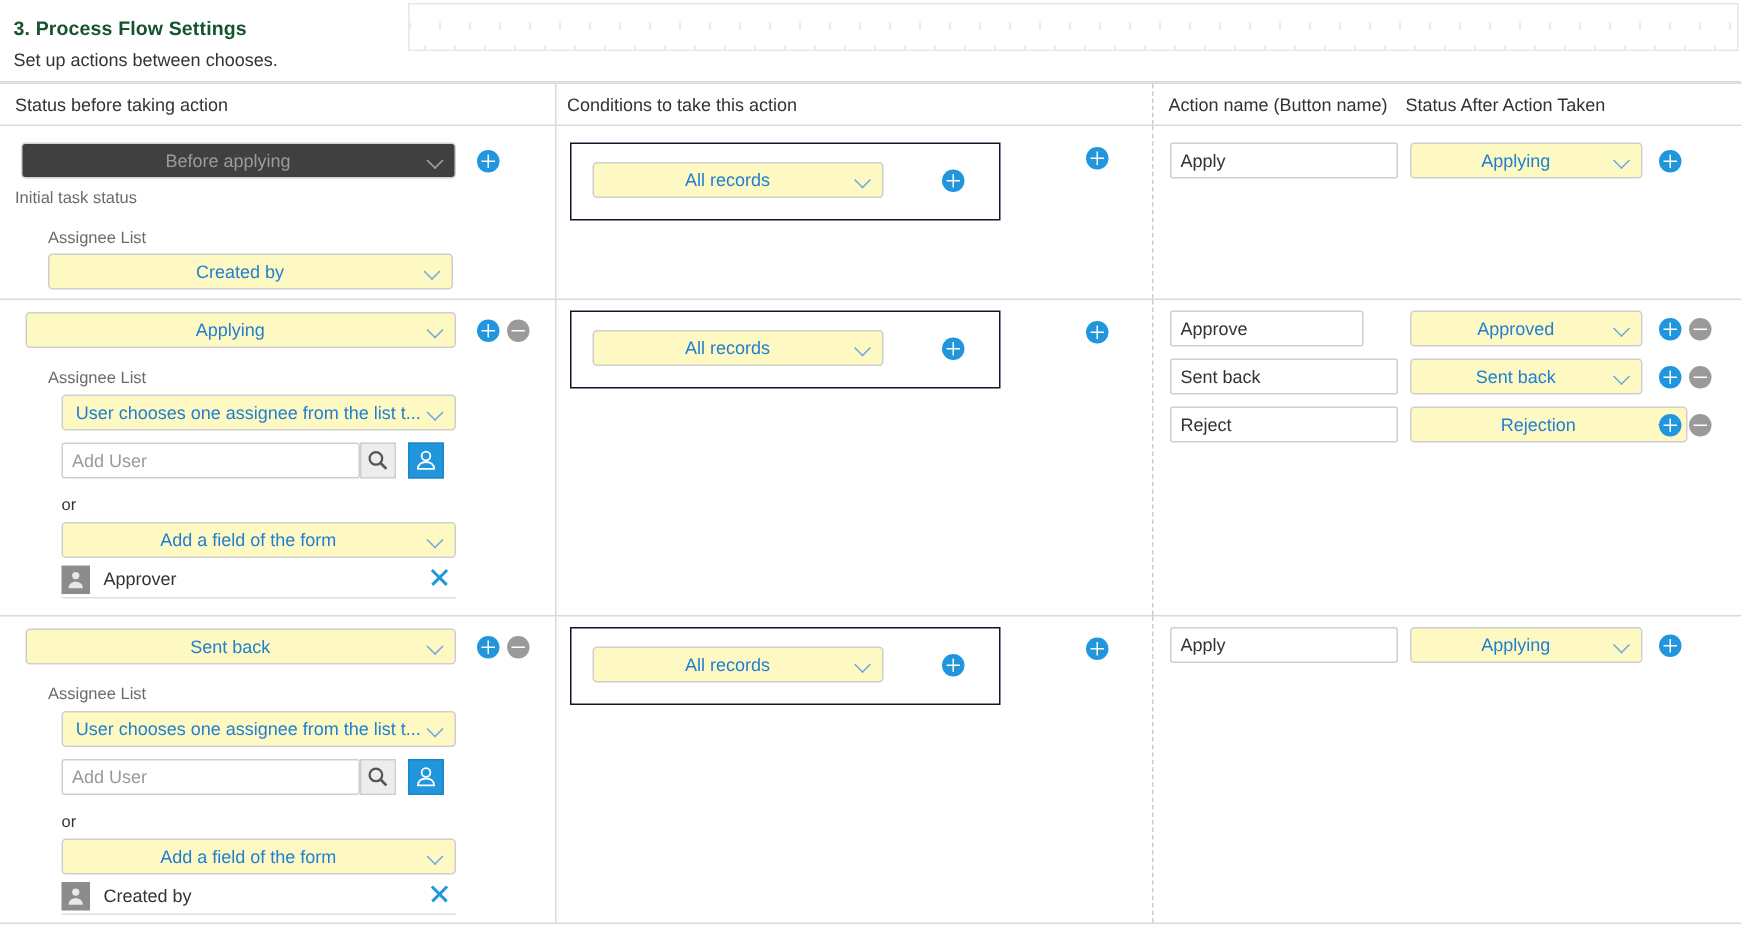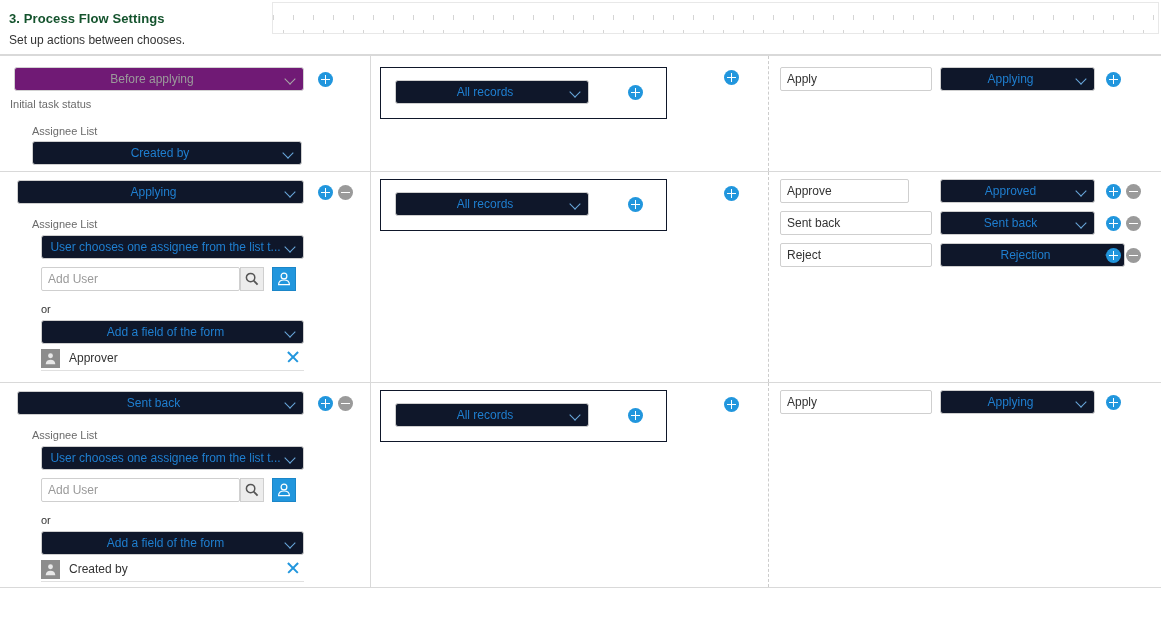--- a/index.html
+++ b/index.html
@@ -110,33 +110,33 @@
   .cell-cond   { position: absolute; left: 370px; top: 0; width: 398px; height: 100%; }
   .cell-act    { position: absolute; left: 768px; top: 0; right: 0; height: 100%; }
 
   
   .sel {
     position: relative;
     box-sizing: border-box;
     height: 24px;
     border: 1px solid #cfcfcf;
     border-radius: 3px;
-    background: #0f172a;
+    background: #fef9c3;
     color: #1f7fd0;
     font-size: 12px;
     line-height: 22px;
     text-align: center;
     padding: 0 22px 0 8px;
     overflow: hidden;
     white-space: nowrap;
     text-overflow: ellipsis;
     cursor: pointer;
   }
   .sel.disabled {
-    background: #701a75;
+    background: #404040;
     border-color: #d2d2d2;
     color: #9b9b9b;
   }
   .sel .chev {
     position: absolute;
     right: 7px;
     top: 0;
     width: 11px;
     height: 22px;
   }
@@ -269,20 +269,28 @@
 <body>
 
 <div class="top-band">
   <div class="sec-title">3. Process Flow Settings</div>
   <div class="sec-sub">Set up actions between chooses.</div>
   <div class="ruler-strip"></div>
 </div>
 
 <div class="table">
 
+  <div class="thead">
+    <div class="vdiv-solid"></div>
+    <div class="vdiv-dashed"></div>
+    <div class="th th-status">Status before taking action</div>
+    <div class="th th-cond">Conditions to take this action</div>
+    <div class="th th-action">Action name (Button name)</div>
+    <div class="th th-after">Status After Action Taken</div>
+  </div>
 
   <div class="row row-1">
     <div class="vdiv-solid"></div>
     <div class="vdiv-dashed"></div>
 
     <div class="cell-status">
       <div class="sel disabled" style="position:absolute;left:14px;top:11px;width:290px;">Before applying<span class="chev"></span></div>
       <div class="rbtn plus" style="left:318px;top:16px;"></div>
       <div class="mini-label" style="position:absolute;left:10px;top:42px;">Initial task status</div>
       <div class="mini-label" style="position:absolute;left:32px;top:69px;">Assignee List</div>

